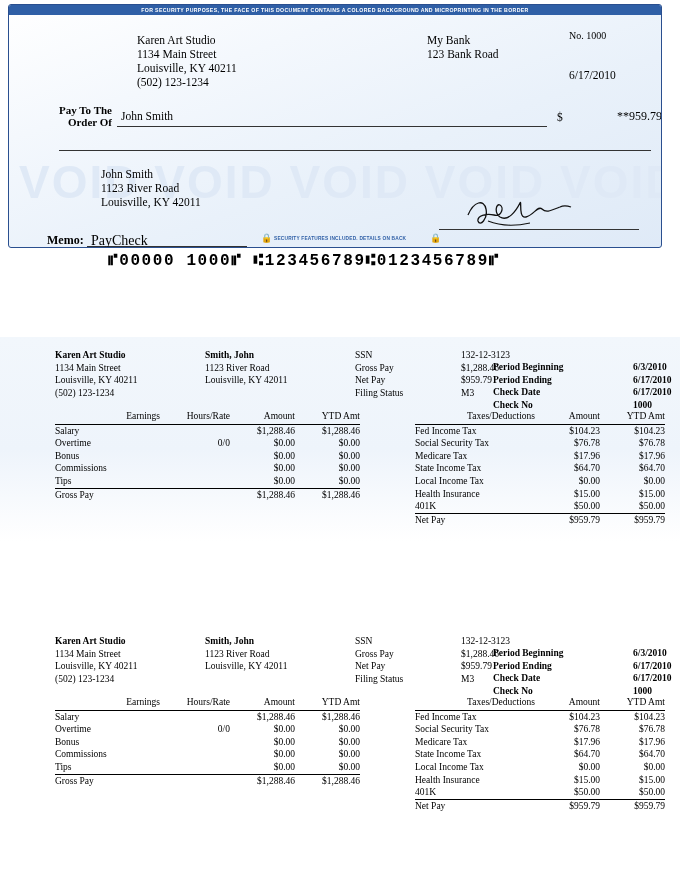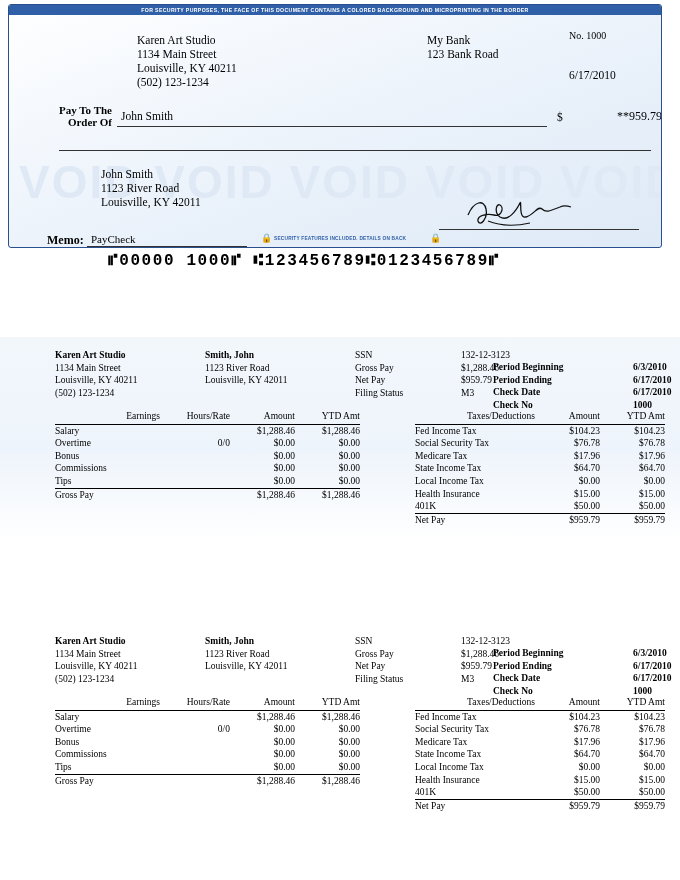--- a/index.html
+++ b/index.html
@@ -127,21 +127,21 @@
   }
   .memo-label {
     position: absolute;
     left: 38px; top: 228px;
     font-size: 12px;
     font-weight: bold;
   }
   .memo-value {
     position: absolute;
     left: 82px; top: 228px;
-    font-size: 11px;
+    font-size: 14px;
   }
   .memo-line {
     position: absolute;
     left: 78px; top: 226px;
     width: 160px;
     border-bottom: 1px solid #333;
     height: 15px;
   }
   .sec-note {
     position: absolute;

